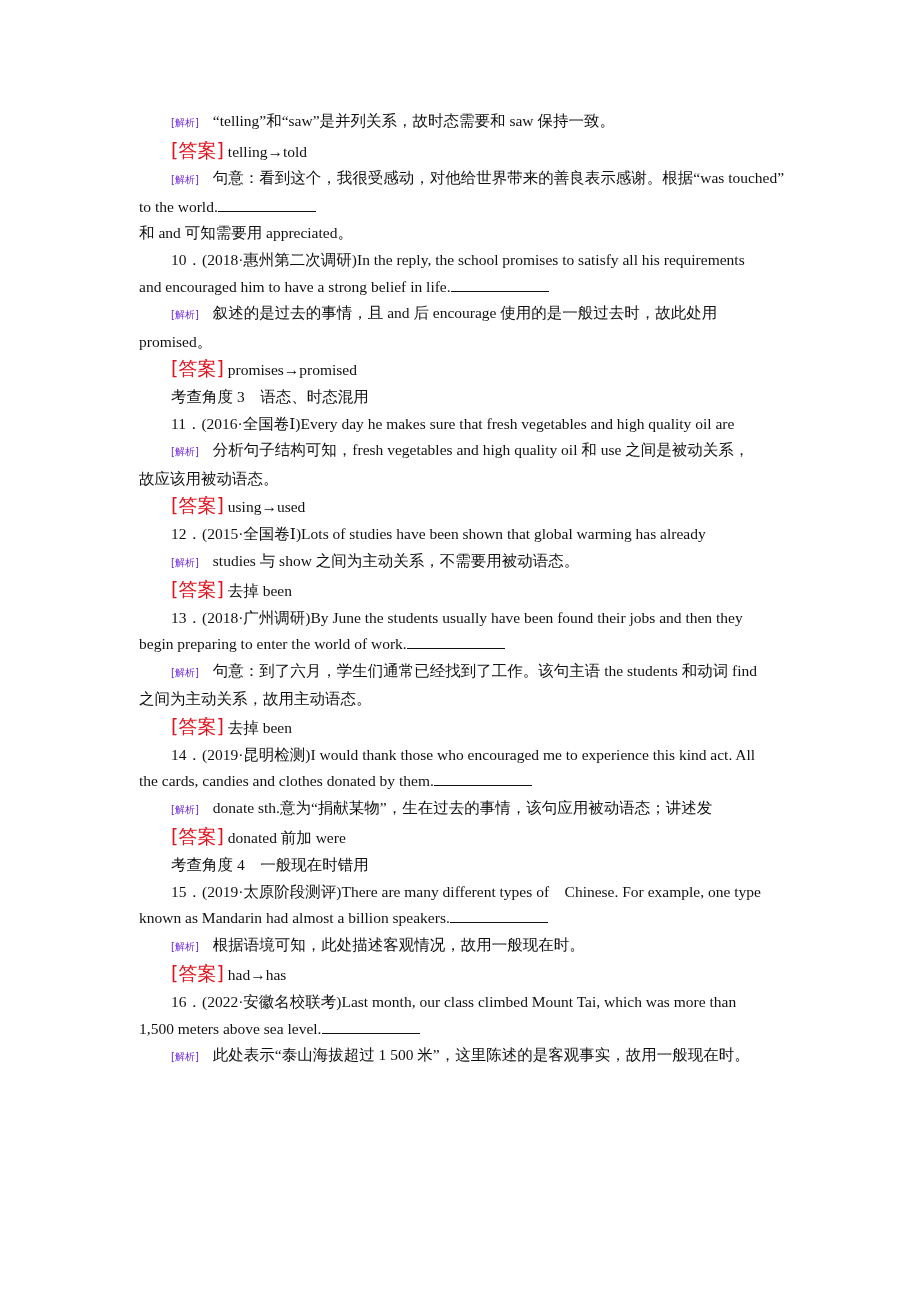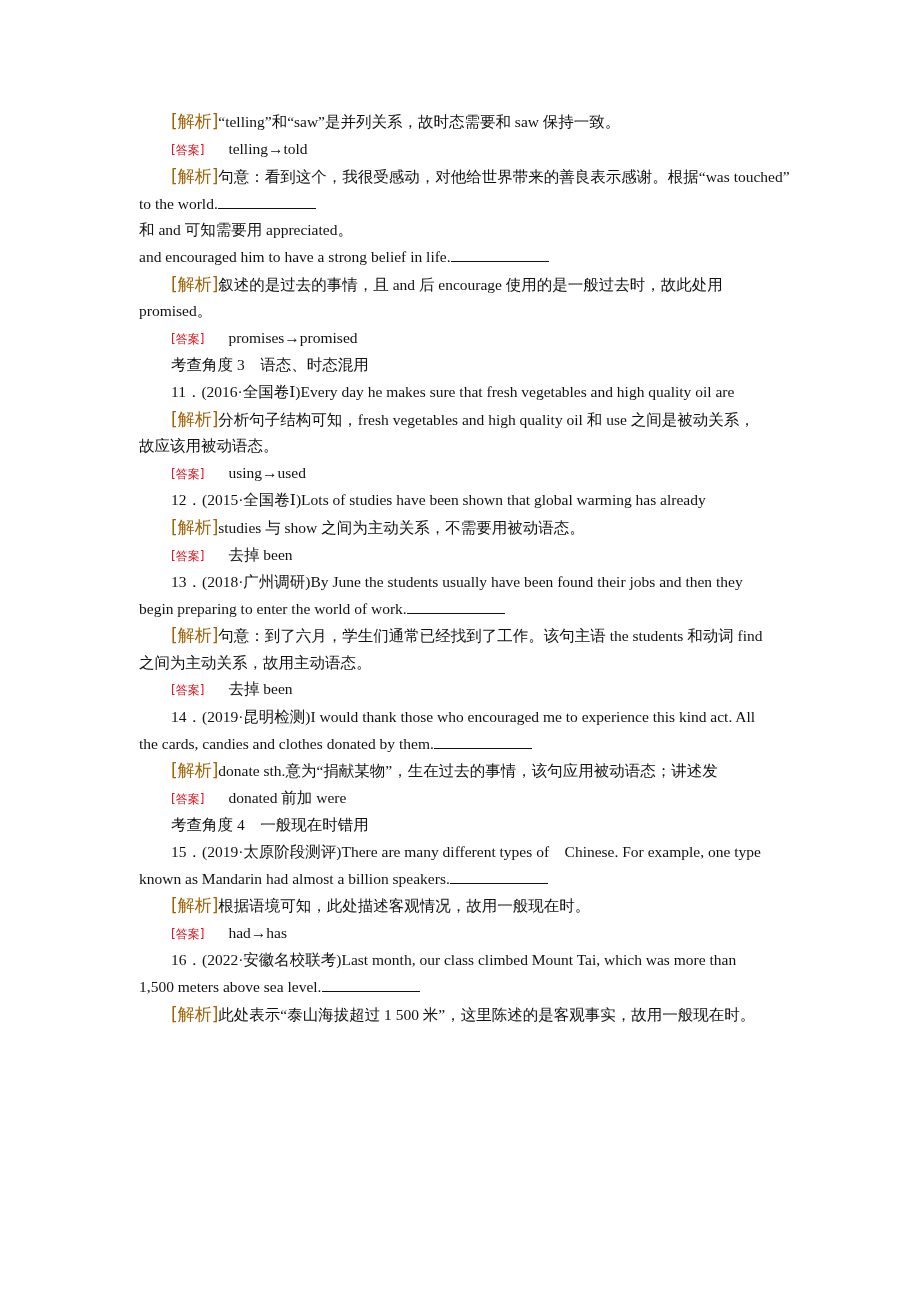--- a/index.html
+++ b/index.html
@@ -1,36 +1,37 @@
 <!DOCTYPE html>
 <html><head>
 <meta charset="utf-8">
 <style>
   html, body { margin: 0; padding: 0; background: #ffffff; }
   body { width: 920px; height: 1302px; position: relative; overflow: hidden;
          font-family: "Liberation Serif", "DejaVu Serif", serif; color: #111; }
   .page { position: absolute; left: 139px; top: 108px; width: 642px; }
   .line { font-size: 15.5px; line-height: 26.6px; white-space: nowrap; }
   .indent { padding-left: 32px; }
-  .tag-jx { color: #a16207; font-family: "DejaVu Sans", "Liberation Sans", sans-serif; font-size: 17px; }
-  .tag-da { color: #e0141e; font-family: "DejaVu Sans", "Liberation Sans", sans-serif; font-size: 12px; margin-right: 24px; }
+  .tag-jx { color: #6d28d9; font-family: "DejaVu Sans", "Liberation Sans", sans-serif; font-size: 10px; margin-right: 14px; }
+  .tag-da { color: #e0141e; font-family: "DejaVu Sans", "Liberation Sans", sans-serif; font-size: 19px; margin-right: 4px; }
   .blank { display: inline-block; width: 98px; border-bottom: 1px solid #111; height: 14px; vertical-align: baseline; }
 </style>
 </head>
 <body>
 
 <div class="page">
 
   <div class="line indent"><span class="tag-jx">[解析]</span><span>“telling”和“saw”是并列关系，故时态需要和 saw 保持一致。</span></div>
   <div class="line indent"><span class="tag-da">[答案]</span><span>telling→told</span></div>
 
   <div class="line indent"><span class="tag-jx">[解析]</span><span>句意：看到这个，我很受感动，对他给世界带来的善良表示感谢。根据“was touched”</span></div>
   <div class="line"><span>to the world.</span><span class="blank"></span></div>
   <div class="line"><span>和 and 可知需要用 appreciated。</span></div>
 
+  <div class="line indent"><span>10．(2018·惠州第二次调研)In the reply, the school promises to satisfy all his requirements</span></div>
   <div class="line"><span>and encouraged him to have a strong belief in life.</span><span class="blank"></span></div>
   <div class="line indent"><span class="tag-jx">[解析]</span><span>叙述的是过去的事情，且 and 后 encourage 使用的是一般过去时，故此处用</span></div>
   <div class="line"><span>promised。</span></div>
   <div class="line indent"><span class="tag-da">[答案]</span><span>promises→promised</span></div>
 
   <div class="line indent">考查角度 3　语态、时态混用</div>
 
   <div class="line indent"><span>11．(2016·全国卷Ⅰ)Every day he makes sure that fresh vegetables and high quality oil are</span></div>
   <div class="line indent"><span class="tag-jx">[解析]</span><span>分析句子结构可知，fresh vegetables and high quality oil 和 use 之间是被动关系，</span></div>
   <div class="line"><span>故应该用被动语态。</span></div>

